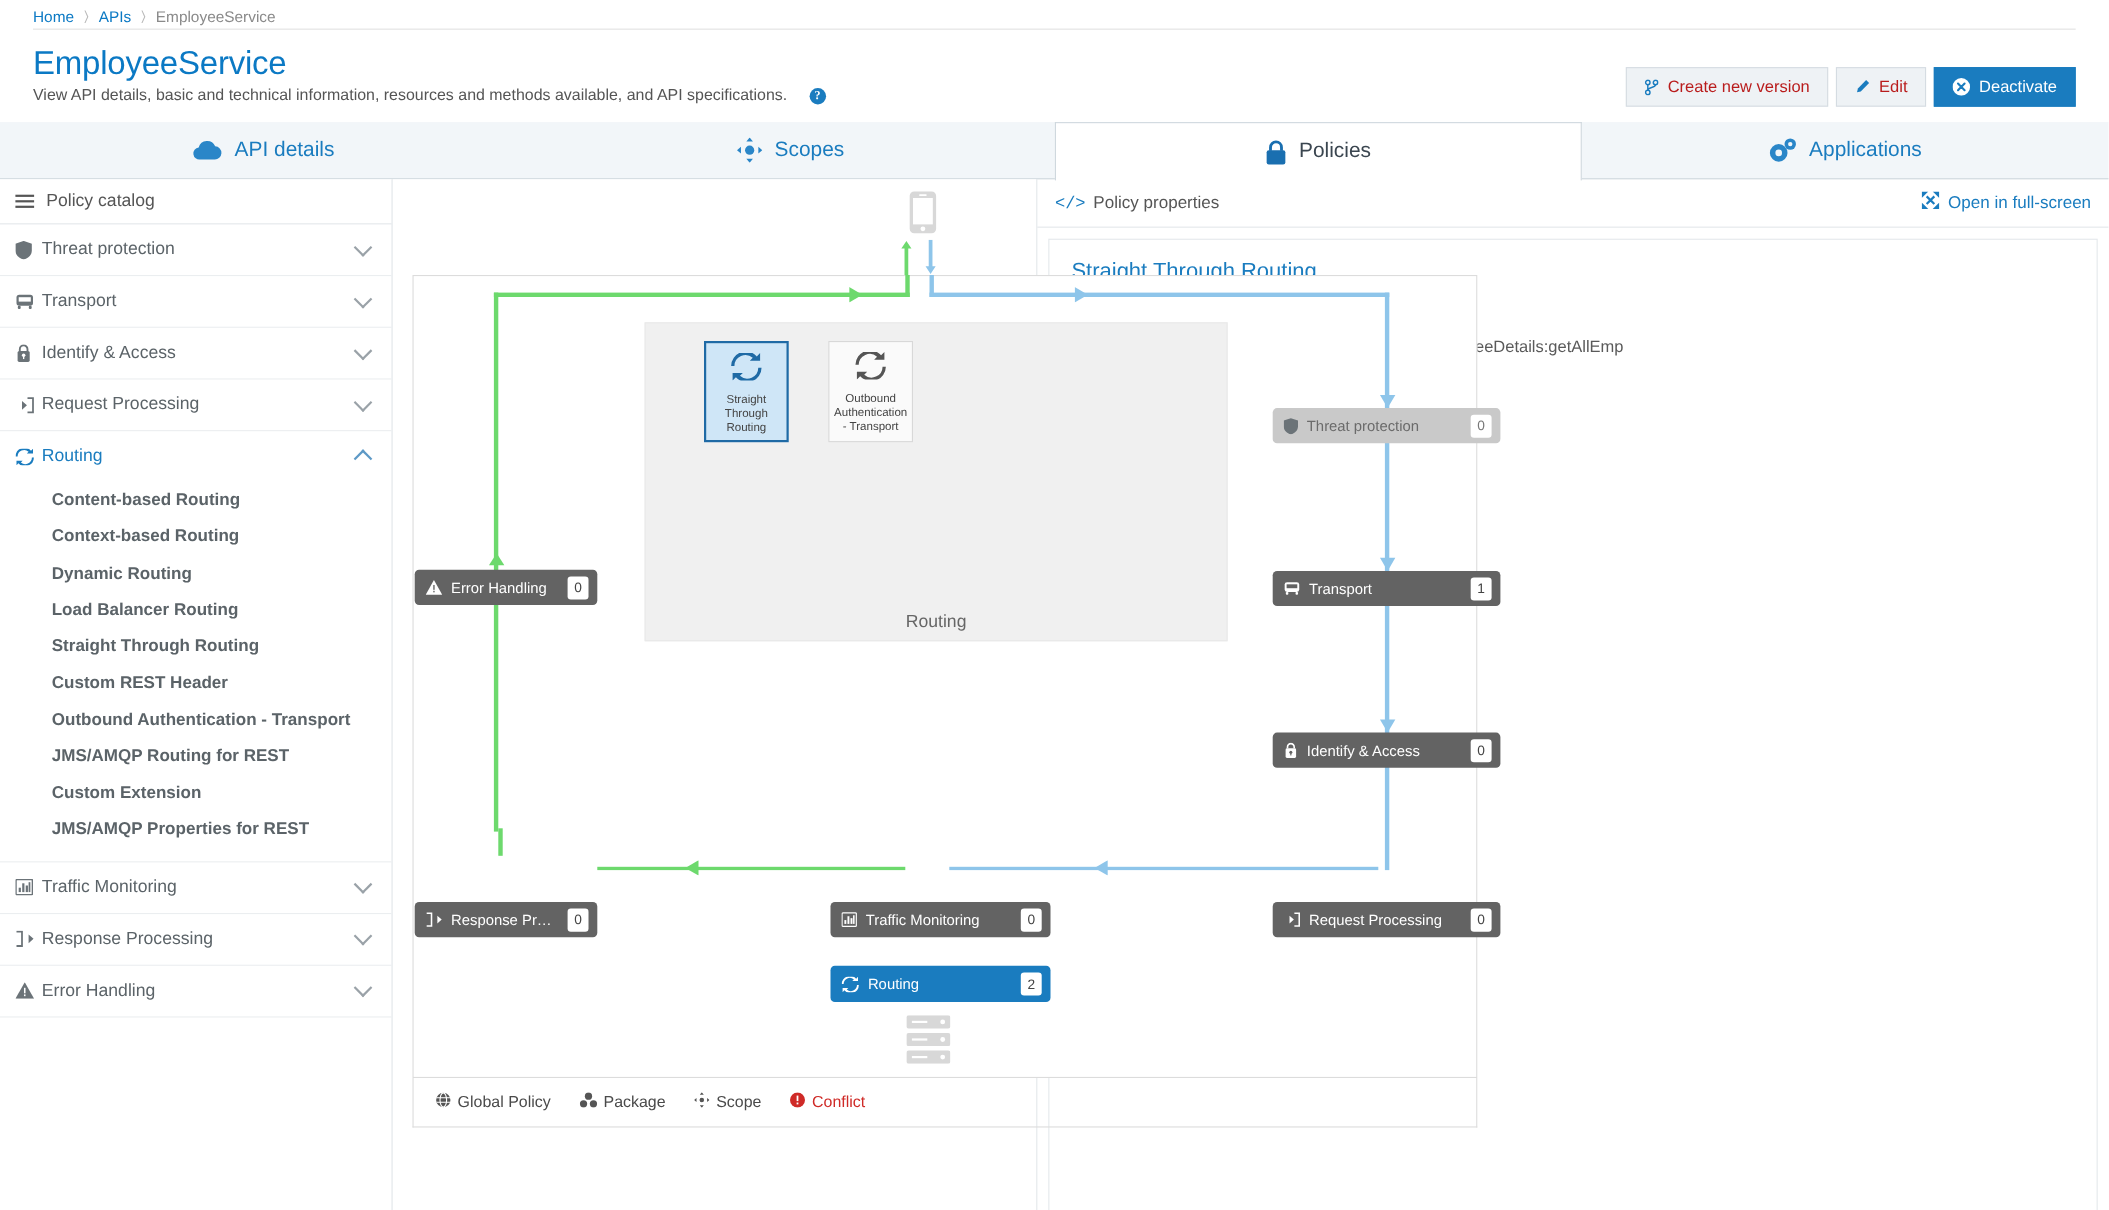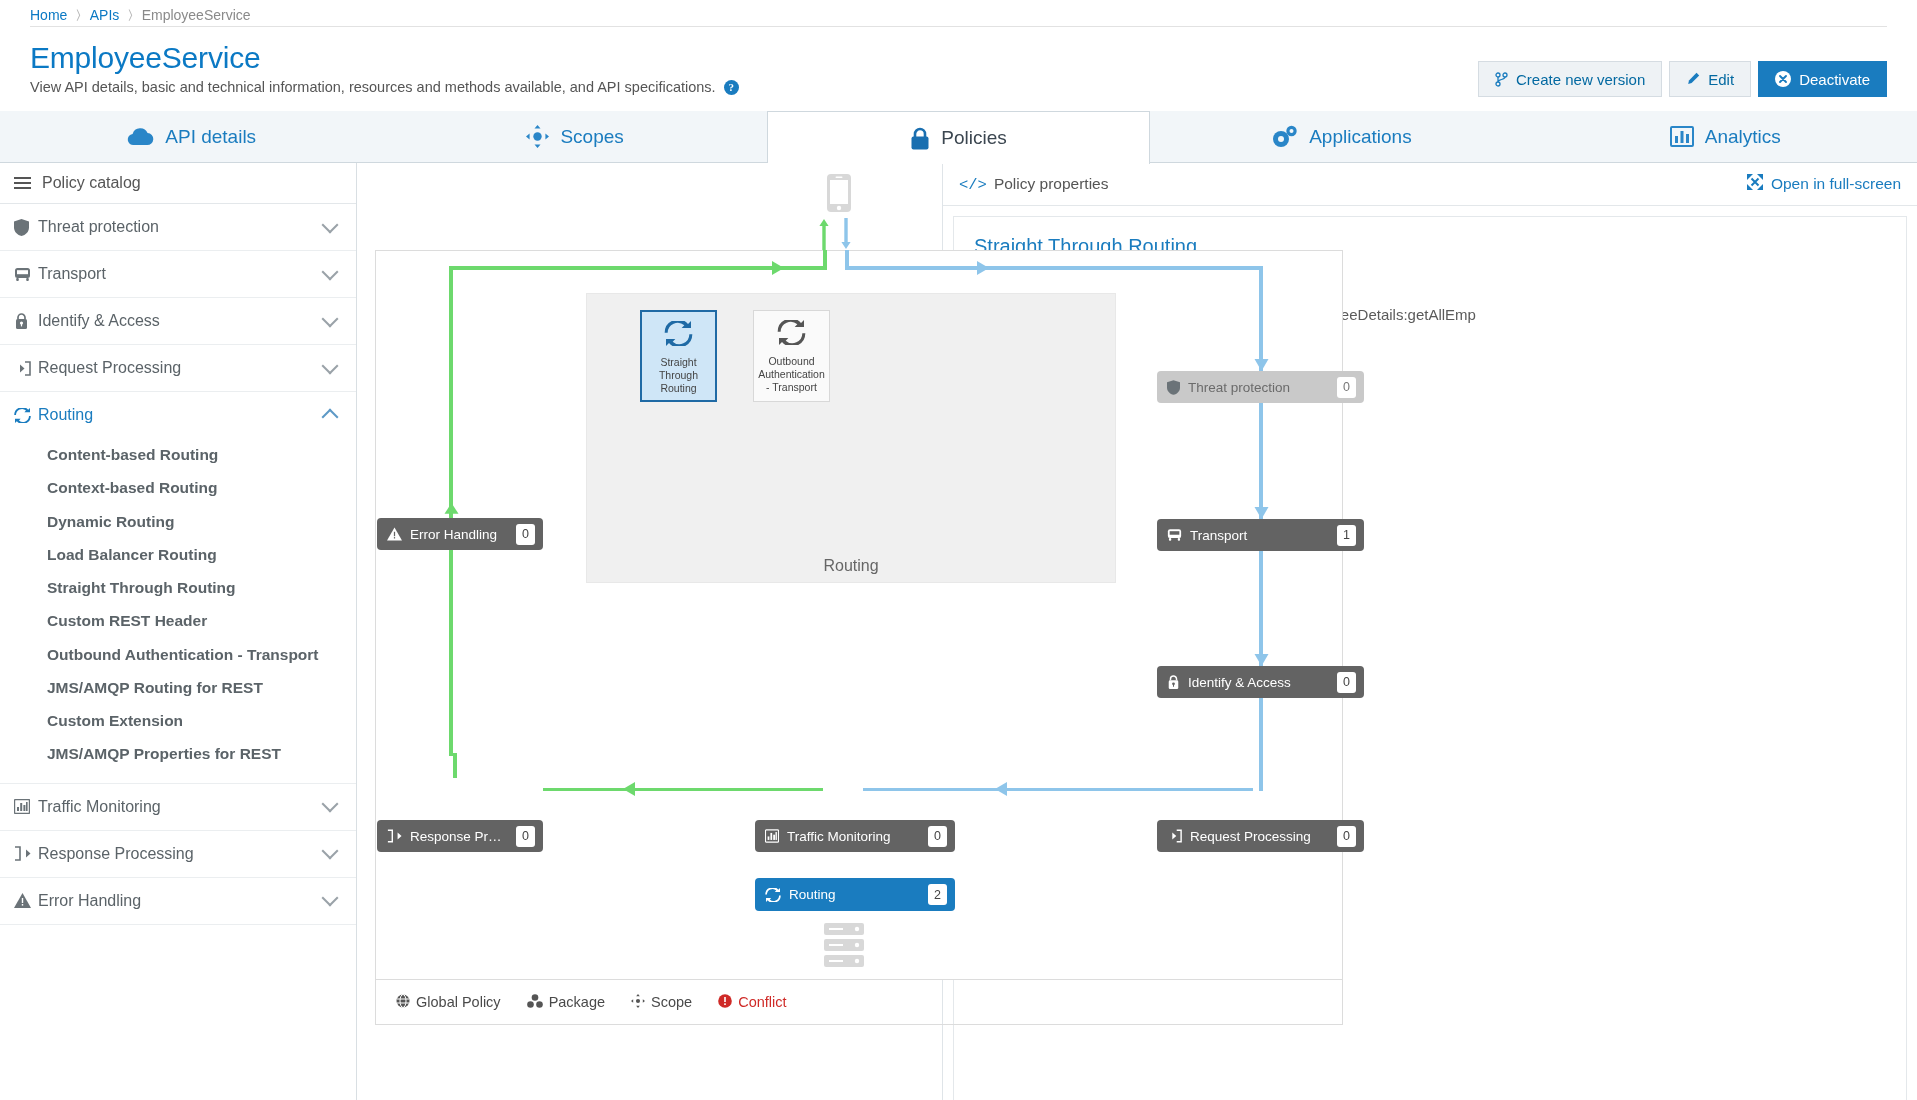--- a/index.html
+++ b/index.html
@@ -36,40 +36,40 @@
     color: #0b79c4;
     font-weight: normal;
     margin: 0 0 4px 0;
     letter-spacing: -0.2px;
   }
   .page-sub {
     font-size: 14.5px;
     color: #555;
     display: flex;
     align-items: center;
-    gap: 8px;
+    gap: 20px;
   }
   .help-dot {
     display: inline-flex; align-items: center; justify-content: center;
     width: 15px; height: 15px; border-radius: 50%;
     background: #1a7cbf; color: #fff;
     font-size: 11px; font-weight: bold;
     font-family: "Liberation Serif", serif;
   }
   .head-actions {
     position: absolute; right: 30px; top: 34px;
     display: flex; align-items: stretch; gap: 7px;
   }
   .btn {
     display: inline-flex; align-items: center; gap: 8px;
     padding: 0 16px; height: 36px;
     font-size: 15px;
     border: 1px solid #d5dce2;
     background: #eef2f5;
-    color: #0369a1;
+    color: #b91c1c;
     cursor: pointer;
     white-space: nowrap;
   }
   .btn.primary {
     background: #1a7cbf; border-color: #1a7cbf; color: #fff;
   }
   .btn svg { display: block; }
 
   
   .tabs {
@@ -351,33 +351,20 @@
           <g fill="#2a86c8">
         <circle cx="9" cy="14" r="8"></circle>
             <circle cx="9" cy="14" r="3" fill="#f2f6f9"></circle>
         <circle cx="19.5" cy="6" r="5.2"></circle>
             <circle cx="19.5" cy="6" r="2" fill="#f2f6f9"></circle>
           </g>
         </svg>
     </span>
     <span>Applications</span>
   </div>
-  <div class="tab">
-    <span class="ticon">
-      <svg width="24" height="21" viewBox="0 0 24 21">
-          <g fill="#2a86c8">
-        <rect x="1" y="1" width="22" height="19" rx="1" fill="none" stroke="#2a86c8" stroke-width="2"></rect>
-        <rect x="5" y="10" width="3" height="7"></rect>
-            <rect x="10.5" y="5" width="3" height="12"></rect>
-        <rect x="16" y="8" width="3" height="9"></rect>
-          </g>
-        </svg>
-    </span>
-    <span>Analytics</span>
-  </div>
 </div>
 
 <div class="body">
 
   <div class="col-left">
     <div class="cat-head">
       <span class="hamburger">
           <span></span>
           <span></span>
           <span></span>

